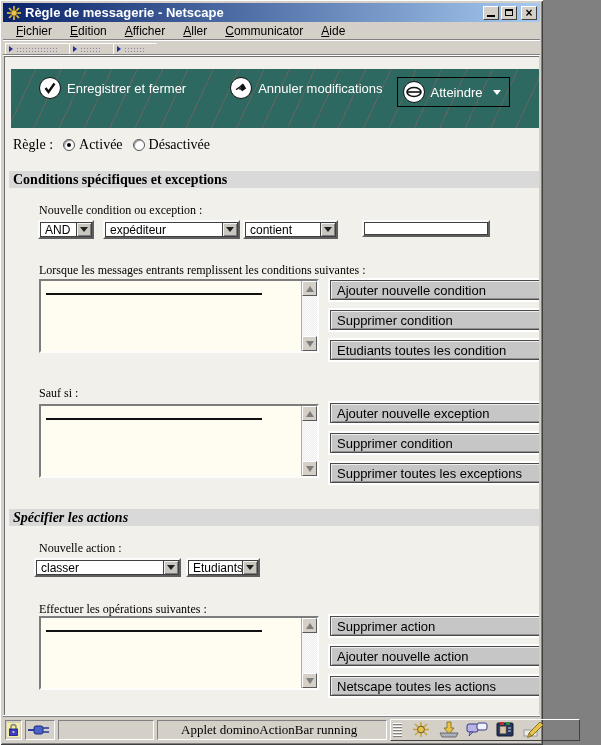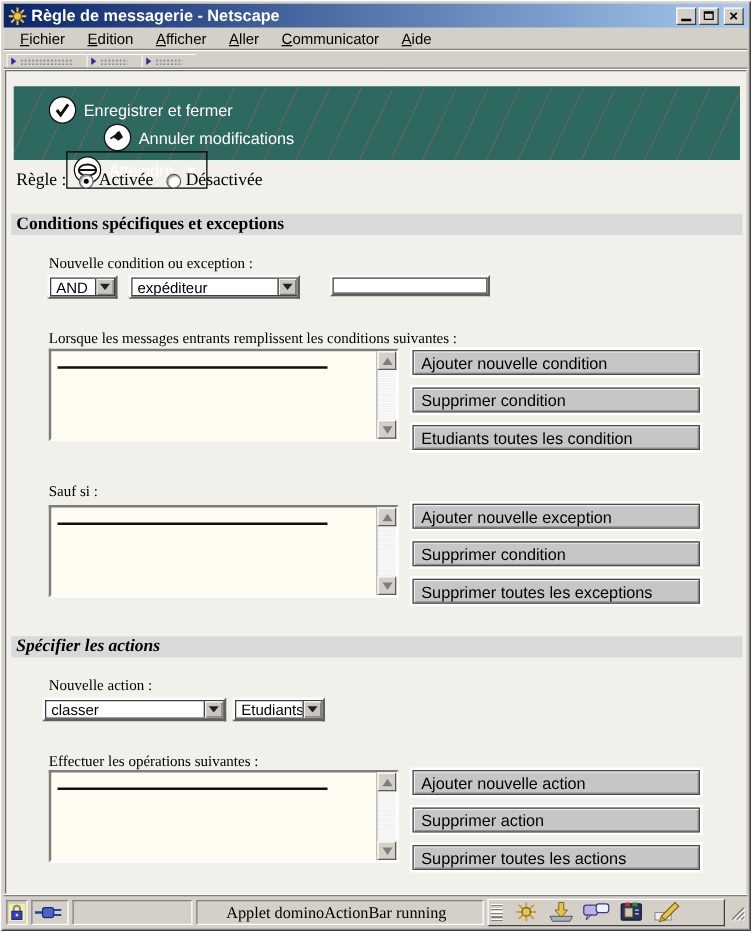--- a/index.html
+++ b/index.html
@@ -1,20 +1,20 @@
 <!DOCTYPE html>
 <html><head>
 <meta charset="utf-8">
 <style>
   * { margin:0; padding:0; box-sizing:border-box; }
   html,body { width:601px; height:745px; }
   body { font-family:"Liberation Sans", sans-serif; background:#808080; }
 
   .window {
-    position:relative; width:601px; height:745px; background:#d4d0c8;
+    position:relative; width:543px; height:745px; background:#d4d0c8;
     box-shadow: inset 1px 1px 0 #ffffff, inset -1px -1px 0 #404040, inset 2px 2px 0 #d4d0c8, inset -2px -2px 0 #808080;
   }
 
   
   .titlebar {
     position:absolute; top:3px; left:3px; right:3px; height:19px;
     background:linear-gradient(to right,#0a246a,#a6caf0);
     display:flex; align-items:center; padding:0 3px; color:#fff;
   }
   .titlebar .ticon { width:16px; height:16px; margin-right:3px; flex:none; }
@@ -55,21 +55,21 @@
     background:#f1f0ea; overflow:hidden;
     border-top:1px solid #6f6f6f; border-left:1px solid #6f6f6f;
   }
 
   
   .actionbar {
     position:absolute; left:6px; top:12px; width:581px; height:59px;
     background:
       repeating-linear-gradient(115deg, transparent 0 22px, rgba(190,90,90,0.35) 22px 23px),
       #2e6961;
-    display:flex; align-items:flex-start; padding:8px 0 0 28px; color:#fff;flex-direction:column;
+    display:flex; align-items:flex-start; padding:8px 0 0 28px; color:#fff;
   }
   .ab-item { display:flex; align-items:center; gap:6px; font-size:13px; }
   .ab-circle { width:22px; height:22px; background:#fff; border-radius:50%; border:1px solid #111;
     display:flex; align-items:center; justify-content:center; color:#111; flex:none; }
   .ab-hand { font-family:"DejaVu Sans", sans-serif; font-size:13px; transform:rotate(-35deg); }
   .ab-goto { border:1px solid #000; padding:3px 8px 3px 5px; display:flex; align-items:center; gap:6px; margin-left:14px; }
   .ab-caret { width:0; height:0; border-left:4px solid transparent; border-right:4px solid transparent; border-top:5px solid #fff; margin-left:4px; }
   .ab-gap1 { margin-left:0; } .ab-gap2 { margin-left:44px; }
 
   
@@ -233,20 +233,26 @@
           <span class="ctext">AND</span>
           <span class="carrow"></span>
         </div>
       </div>
       <div class="combo-outer" style="width:137px; margin-left:9px">
         <div class="combo">
           <span class="ctext">expéditeur</span>
           <span class="carrow"></span>
         </div>
       </div>
+      <div class="combo-outer" style="width:95px; margin-left:3px">
+        <div class="combo">
+          <span class="ctext">contient</span>
+          <span class="carrow"></span>
+        </div>
+      </div>
       <div class="tinput-outer" style="width:128px; margin-left:24px">
         <input class="tinput" type="text" value="" style="">
       </div>
     </div>
 
     <div class="slabel" style="left:34px; top:206px">Lorsque les messages entrants remplissent les conditions suivantes :</div>
 
     <div class="group" style="left:34px; top:221px">
       <div class="listbox" style="margin-top:1px">
         <span class="sel-line"></span>
@@ -327,27 +333,27 @@
           <span class="sbtn up">
               <span class="tri-up"></span>
             </span>
           <span class="sbtn down">
               <span class="tri-down"></span>
             </span>
         </div>
       </div>
       <div class="btncol">
         <div class="bframe">
+            <div class="abtn">Supprimer action</div>
+          </div>
+        <div class="bframe">
             <div class="abtn">Ajouter nouvelle action</div>
           </div>
         <div class="bframe">
-            <div class="abtn">Supprimer action</div>
-          </div>
-        <div class="bframe">
-            <div class="abtn">Supprimer toutes les actions</div>
+            <div class="abtn">Netscape toutes les actions</div>
           </div>
       </div>
     </div>
 
   </div>
 
   <div class="statusbar">
     <div class="spanel sp-lock">
       <svg class="cicon" style="width:13px;height:14px" viewBox="0 0 13 14">
         <rect x="0" y="0" width="13" height="14" fill="#f3ef9a"></rect>

